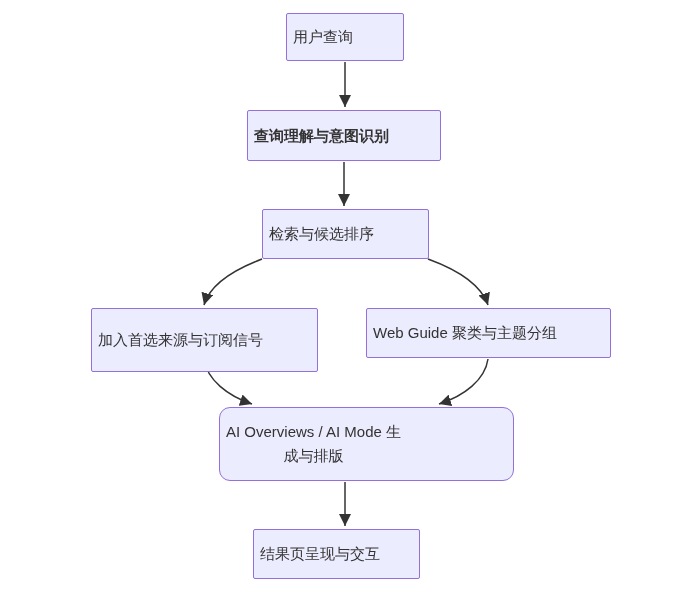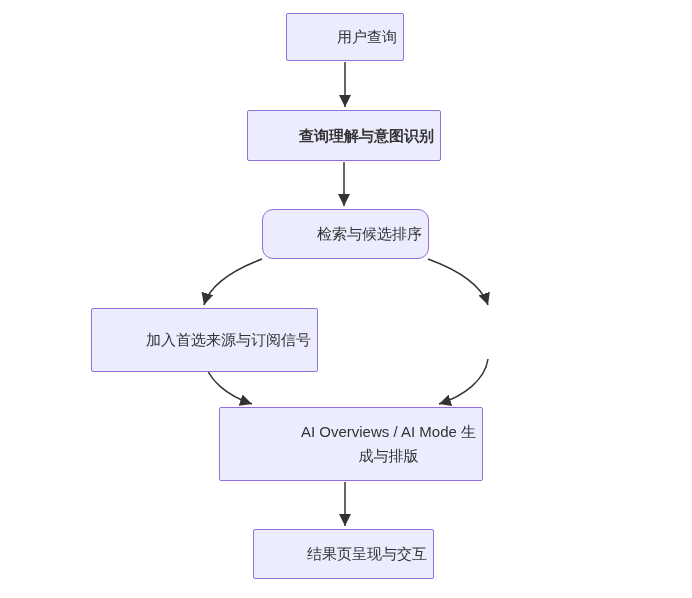--- a/index.html
+++ b/index.html
@@ -28,21 +28,21 @@
     stroke-width: 1.5px;
   }
   .node {
     position: absolute;
     box-sizing: border-box;
     background: #ECECFF;
     border: 1px solid #9370DB;
     border-radius: 2px;
     display: flex;
     align-items: center;
-    justify-content: flex-end;
+    justify-content: flex-start;
     text-align: center;
   }
   .node-label {
     color: #333333;
     font-size: 15px;
     line-height: 24px;
     white-space: pre-line;
     padding: 0 6px;
   }
 </style>
@@ -67,31 +67,34 @@
   </svg>
 
   <div class="node" style="left:286px; top:13px; width:118px; height:48px;">
     <span class="node-label">用户查询</span>
   </div>
 
   <div class="node" style="left:247px; top:110px; width:194px; height:51px;font-weight:bold;">
     <span class="node-label">查询理解与意图识别</span>
   </div>
 
-  <div class="node" style="left:262px; top:209px; width:167px; height:50px;border-radius:11px;">
+  <div class="node" style="left:262px; top:209px; width:167px; height:50px;">
     <span class="node-label">检索与候选排序</span>
   </div>
 
   <div class="node" style="left:91px; top:308px; width:227px; height:64px;">
     <span class="node-label">加入首选来源与订阅信号</span>
   </div>
 
+  <div class="node" style="left:366px; top:308px; width:245px; height:50px;">
+    <span class="node-label">Web Guide 聚类与主题分组</span>
+  </div>
 
-  <div class="node" style="left:219px; top:407px; width:264px; height:74px;">
+  <div class="node" style="left:219px; top:407px; width:295px; height:74px;border-radius:11px;">
     <span class="node-label">AI Overviews / AI Mode 生
 成与排版</span>
   </div>
 
-  <div class="node" style="left:253px; top:529px; width:181px; height:50px;">
+  <div class="node" style="left:253px; top:529px; width:167px; height:50px;">
     <span class="node-label">结果页呈现与交互</span>
   </div>
 
 </div>
 
 </body></html>

